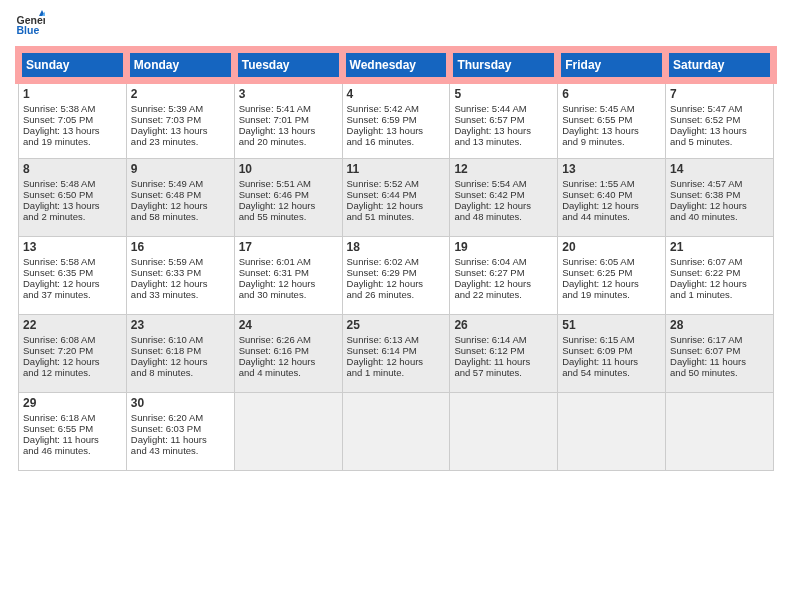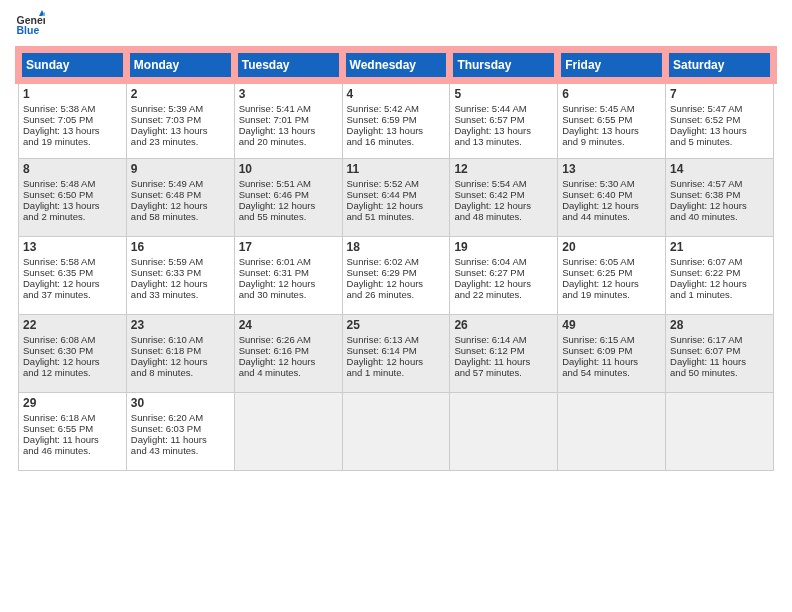--- a/index.html
+++ b/index.html
@@ -202,21 +202,21 @@
           </td>
           <td>
             <span class="day-num">12</span>
             <div>Sunrise: 5:54 AM</div>
             <div>Sunset: 6:42 PM</div>
             <div>Daylight: 12 hours</div>
             <div>and 48 minutes.</div>
           </td>
           <td>
             <span class="day-num">13</span>
-            <div>Sunrise: 5:30 AM</div>
+            <div>Sunrise: 1:55 AM</div>
             <div>Sunset: 6:40 PM</div>
             <div>Daylight: 12 hours</div>
             <div>and 44 minutes.</div>
           </td>
           <td>
             <span class="day-num">14</span>
             <div>Sunrise: 4:57 AM</div>
             <div>Sunset: 6:38 PM</div>
             <div>Daylight: 12 hours</div>
             <div>and 40 minutes.</div>
@@ -270,21 +270,21 @@
             <div>Sunrise: 6:07 AM</div>
             <div>Sunset: 6:22 PM</div>
             <div>Daylight: 12 hours</div>
             <div>and 1 minutes.</div>
           </td>
         </tr>
         <tr class="row-even">
           <td>
             <span class="day-num">22</span>
             <div>Sunrise: 6:08 AM</div>
-            <div>Sunset: 6:30 PM</div>
+            <div>Sunset: 7:20 PM</div>
             <div>Daylight: 12 hours</div>
             <div>and 12 minutes.</div>
           </td>
           <td>
             <span class="day-num">23</span>
             <div>Sunrise: 6:10 AM</div>
             <div>Sunset: 6:18 PM</div>
             <div>Daylight: 12 hours</div>
             <div>and 8 minutes.</div>
           </td>
@@ -303,21 +303,21 @@
             <div>and 1 minute.</div>
           </td>
           <td>
             <span class="day-num">26</span>
             <div>Sunrise: 6:14 AM</div>
             <div>Sunset: 6:12 PM</div>
             <div>Daylight: 11 hours</div>
             <div>and 57 minutes.</div>
           </td>
           <td>
-            <span class="day-num">49</span>
+            <span class="day-num">51</span>
             <div>Sunrise: 6:15 AM</div>
             <div>Sunset: 6:09 PM</div>
             <div>Daylight: 11 hours</div>
             <div>and 54 minutes.</div>
           </td>
           <td>
             <span class="day-num">28</span>
             <div>Sunrise: 6:17 AM</div>
             <div>Sunset: 6:07 PM</div>
             <div>Daylight: 11 hours</div>

